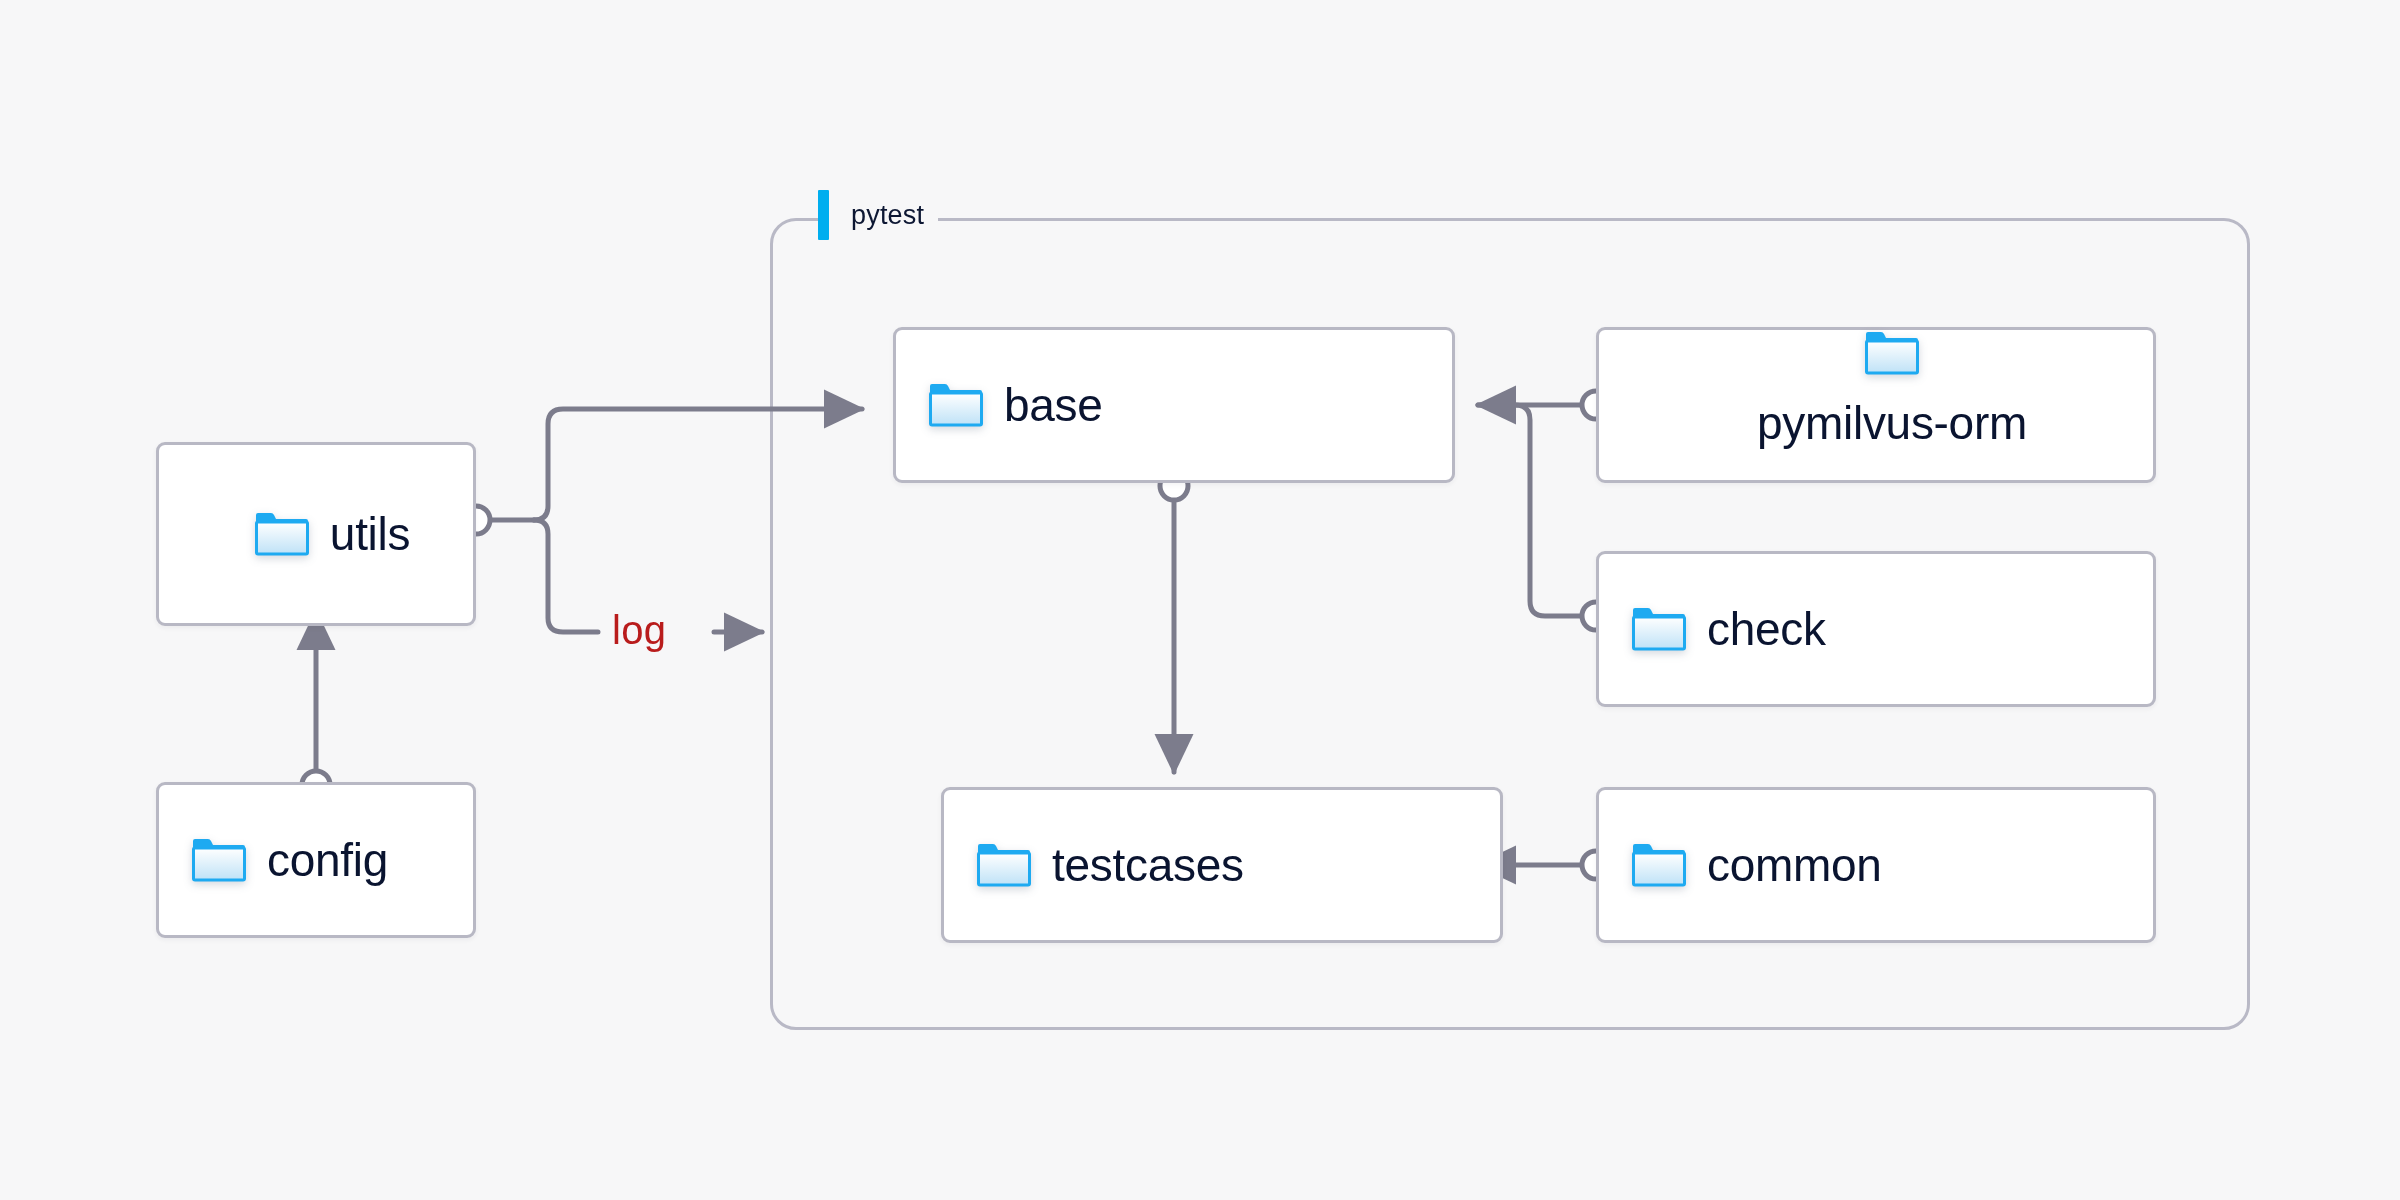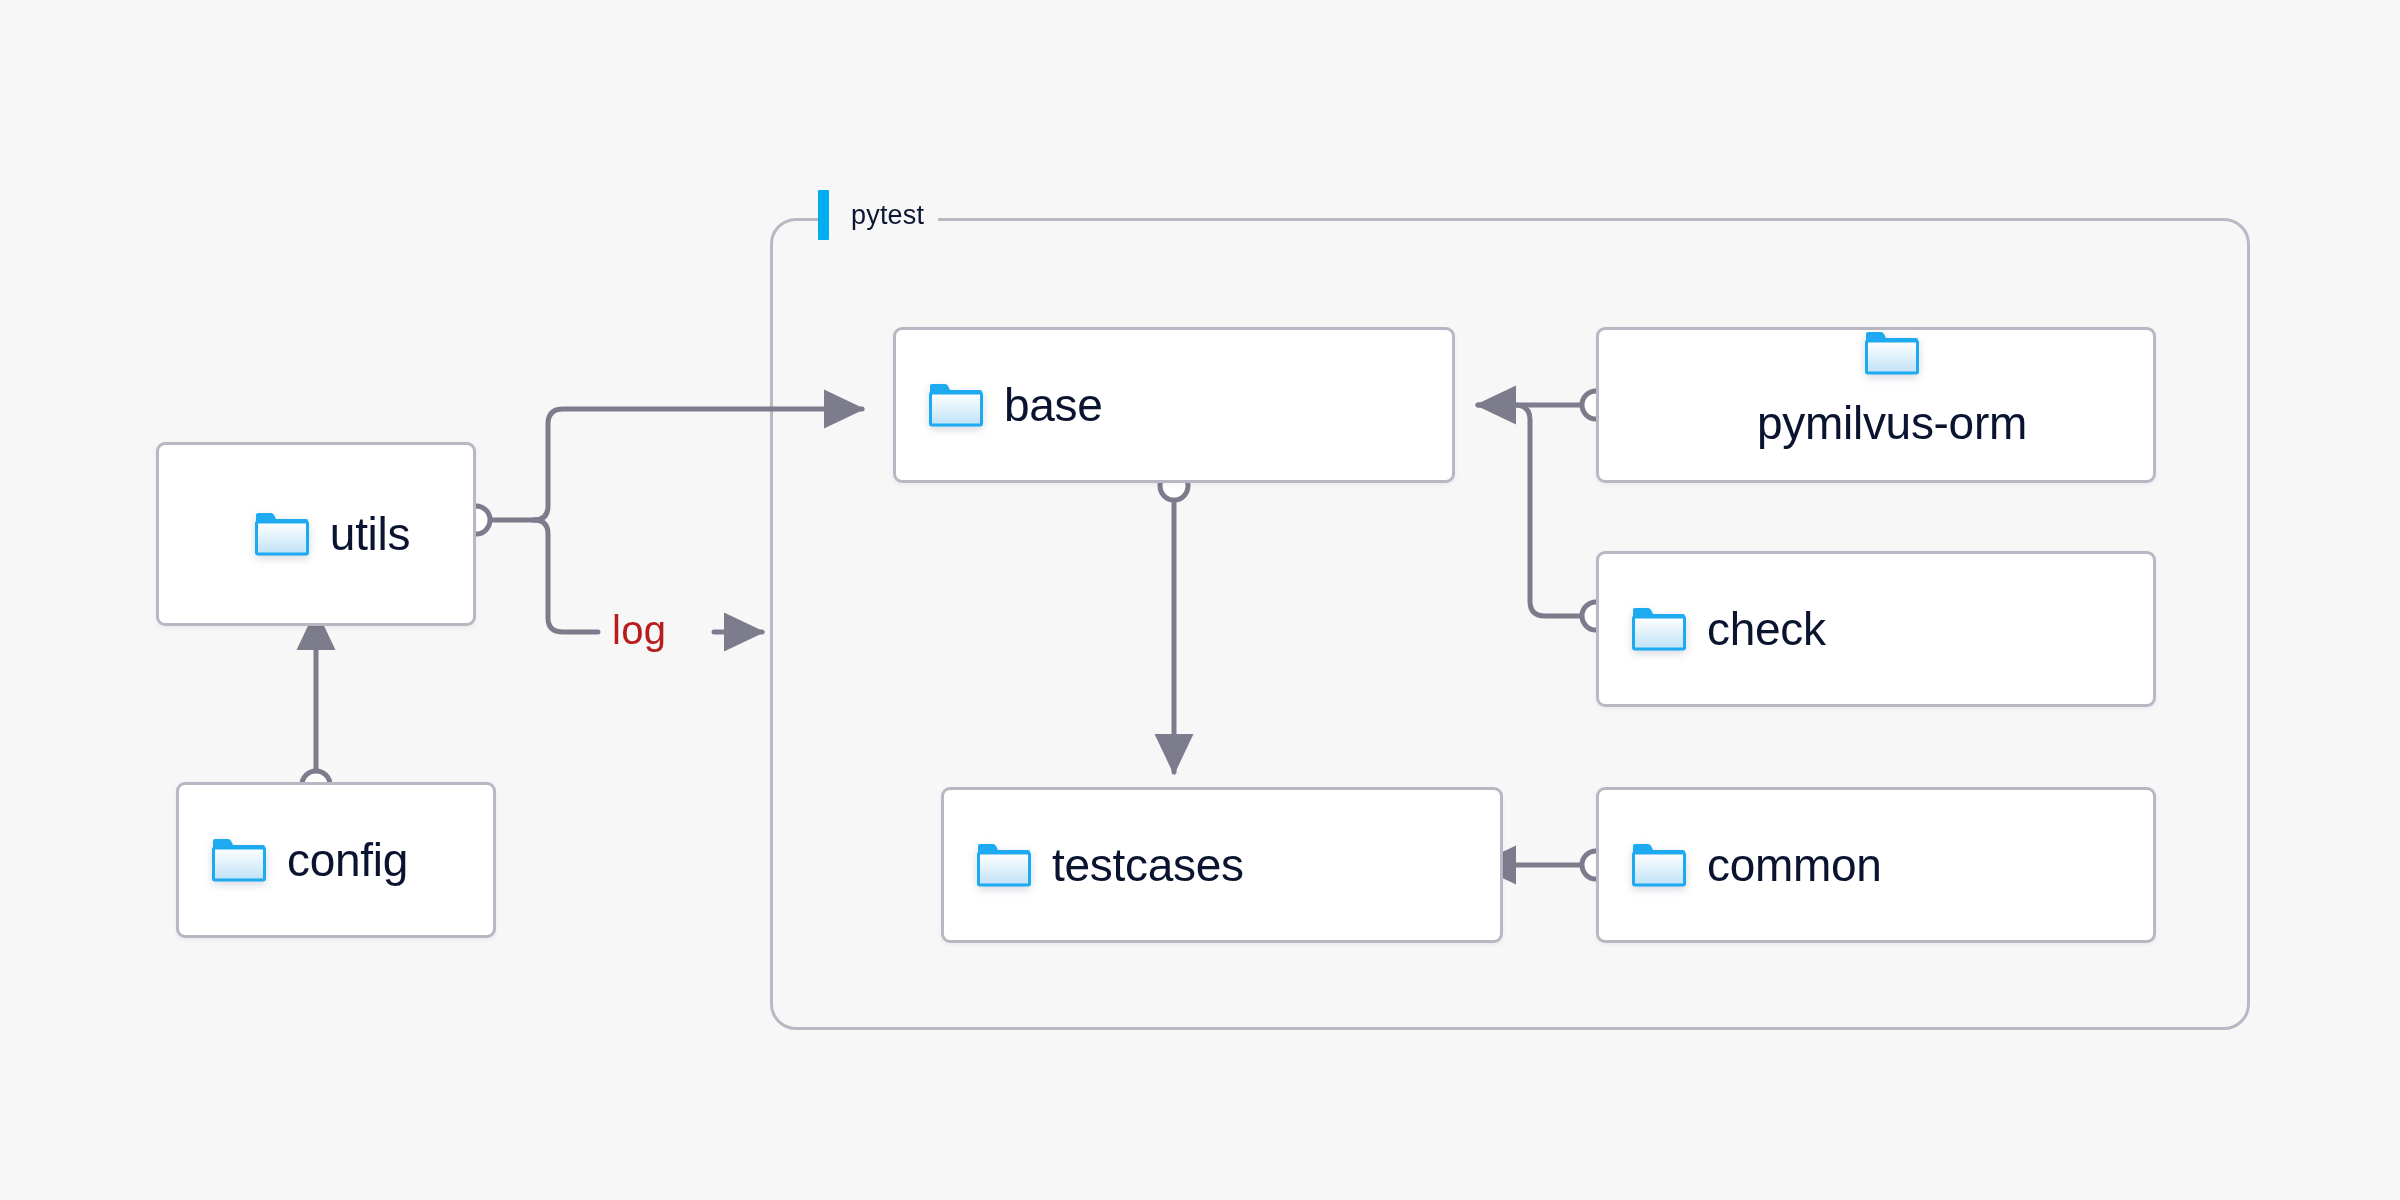--- a/index.html
+++ b/index.html
@@ -178,21 +178,21 @@
             <stop offset="100%" stop-color="#bfe2f7"></stop>
           </linearGradient>
         </defs>
         <path d="M2,7 L2,4 Q2,2 4,2 L17,2 Q19,2 20,4 L22,8 L52,8 Q54,8 54,10 L54,12 L2,12 Z" fill="#1eaaf1"></path>
         <rect x="2.5" y="11" width="51" height="32" rx="1.5" fill="url(#fg1)" stroke="#1eaaf1" stroke-width="3"></rect>
       </svg>
     </span>
     <span class="node-label">utils</span>
   </div>
 
-  <div class="node" style="left:156px; top:782px; width:320px; height:156px;margin-left:20px;">
+  <div class="node" style="left:156px; top:782px; width:320px; height:156px;">
     <span class="folder-icon">
       <svg width="56" height="46" viewBox="0 0 56 46" xmlns="http://www.w3.org/2000/svg">
         <defs>
           <linearGradient id="fg2" x1="0" y1="0" x2="0" y2="1">
             <stop offset="0%" stop-color="#ffffff"></stop>
             <stop offset="100%" stop-color="#bfe2f7"></stop>
           </linearGradient>
         </defs>
         <path d="M2,7 L2,4 Q2,2 4,2 L17,2 Q19,2 20,4 L22,8 L52,8 Q54,8 54,10 L54,12 L2,12 Z" fill="#1eaaf1"></path>
         <rect x="2.5" y="11" width="51" height="32" rx="1.5" fill="url(#fg2)" stroke="#1eaaf1" stroke-width="3"></rect>

